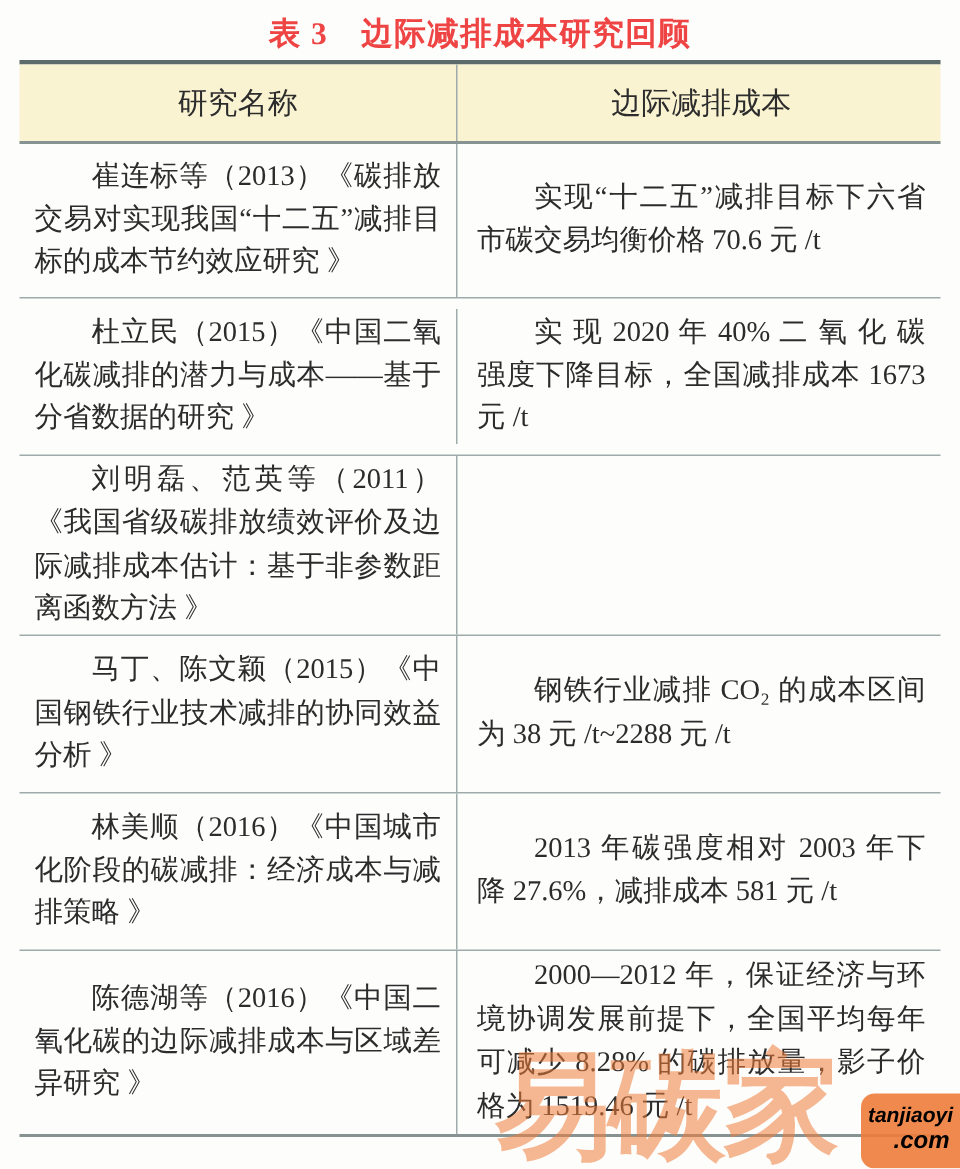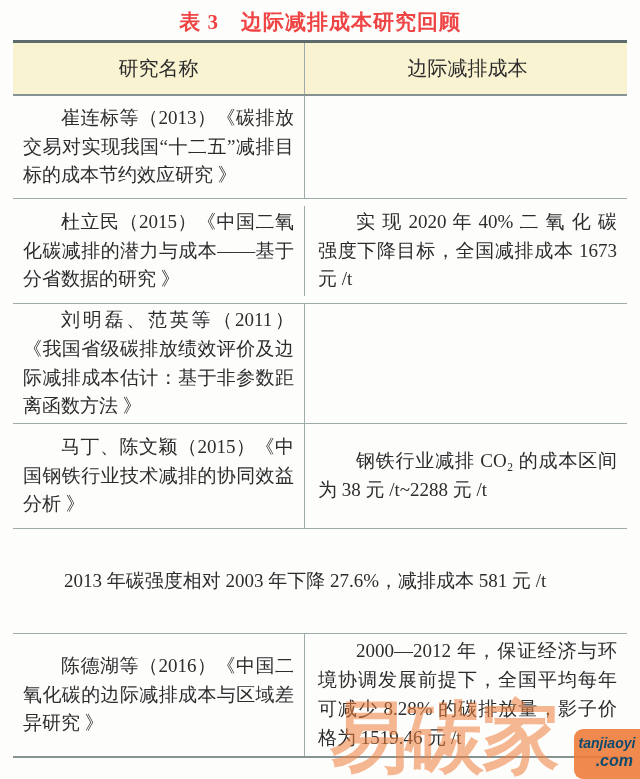--- a/index.html
+++ b/index.html
@@ -96,21 +96,21 @@
   }
   .wm-badge {
     position: absolute;
     left: 574px;
     top: 729px;
     width: 66px;
     height: 50px;
     background: rgba(238, 124, 58, 0.9);
     border-radius: 9px 0 0 9px;
     z-index: 4;
-    color: #0c4a6e;
+    color: #000000;
     font-family: "Liberation Sans", sans-serif;
     font-style: italic;
     font-weight: bold;
     box-sizing: border-box;
     padding-top: 7px;
     text-align: center;
   }
   .wm-site { font-size: 14px; display: block; line-height: 1.1; }
   .wm-tld  { font-size: 16px; display: block; text-align: right; padding-right: 7px; line-height: 1.2; }
 </style>
@@ -129,20 +129,23 @@
       </div>
       <div class="cell c2">
         <span>边际减排成本</span>
       </div>
     </div>
 
     <div class="trow sep h1">
       <div class="cell c1">
         <p>崔连标等（2013）《碳排放交易对实现我国“十二五”减排目标的成本节约效应研究 》</p>
       </div>
+      <div class="cell c2">
+        <p>实现“十二五”减排目标下六省市碳交易均衡价格 70.6 元 /t</p>
+      </div>
     </div>
 
     <div class="trow sep h2">
       <div class="cell c1">
         <p>杜立民（2015）《中国二氧化碳减排的潜力与成本——基于分省数据的研究 》</p>
       </div>
       <div class="cell c2">
         <p>实 现 2020 年 40% 二 氧 化 碳强度下降目标，全国减排成本 1673 元 /t</p>
       </div>
     </div>
@@ -156,20 +159,23 @@
     <div class="trow sep h4">
       <div class="cell c1">
         <p>马丁、陈文颖（2015）《中国钢铁行业技术减排的协同效益分析 》</p>
       </div>
       <div class="cell c2">
         <p>钢铁行业减排 CO₂ 的成本区间为 38 元 /t~2288 元 /t</p>
       </div>
     </div>
 
     <div class="trow sep h5">
+      <div class="cell c1">
+        <p>林美顺（2016）《中国城市化阶段的碳减排：经济成本与减排策略 》</p>
+      </div>
       <div class="cell c2">
         <p>2013 年碳强度相对 2003 年下降 27.6%，减排成本 581 元 /t</p>
       </div>
     </div>
 
     <div class="trow h6">
       <div class="cell c1">
         <p>陈德湖等（2016）《中国二氧化碳的边际减排成本与区域差异研究 》</p>
       </div>
       <div class="cell c2">

